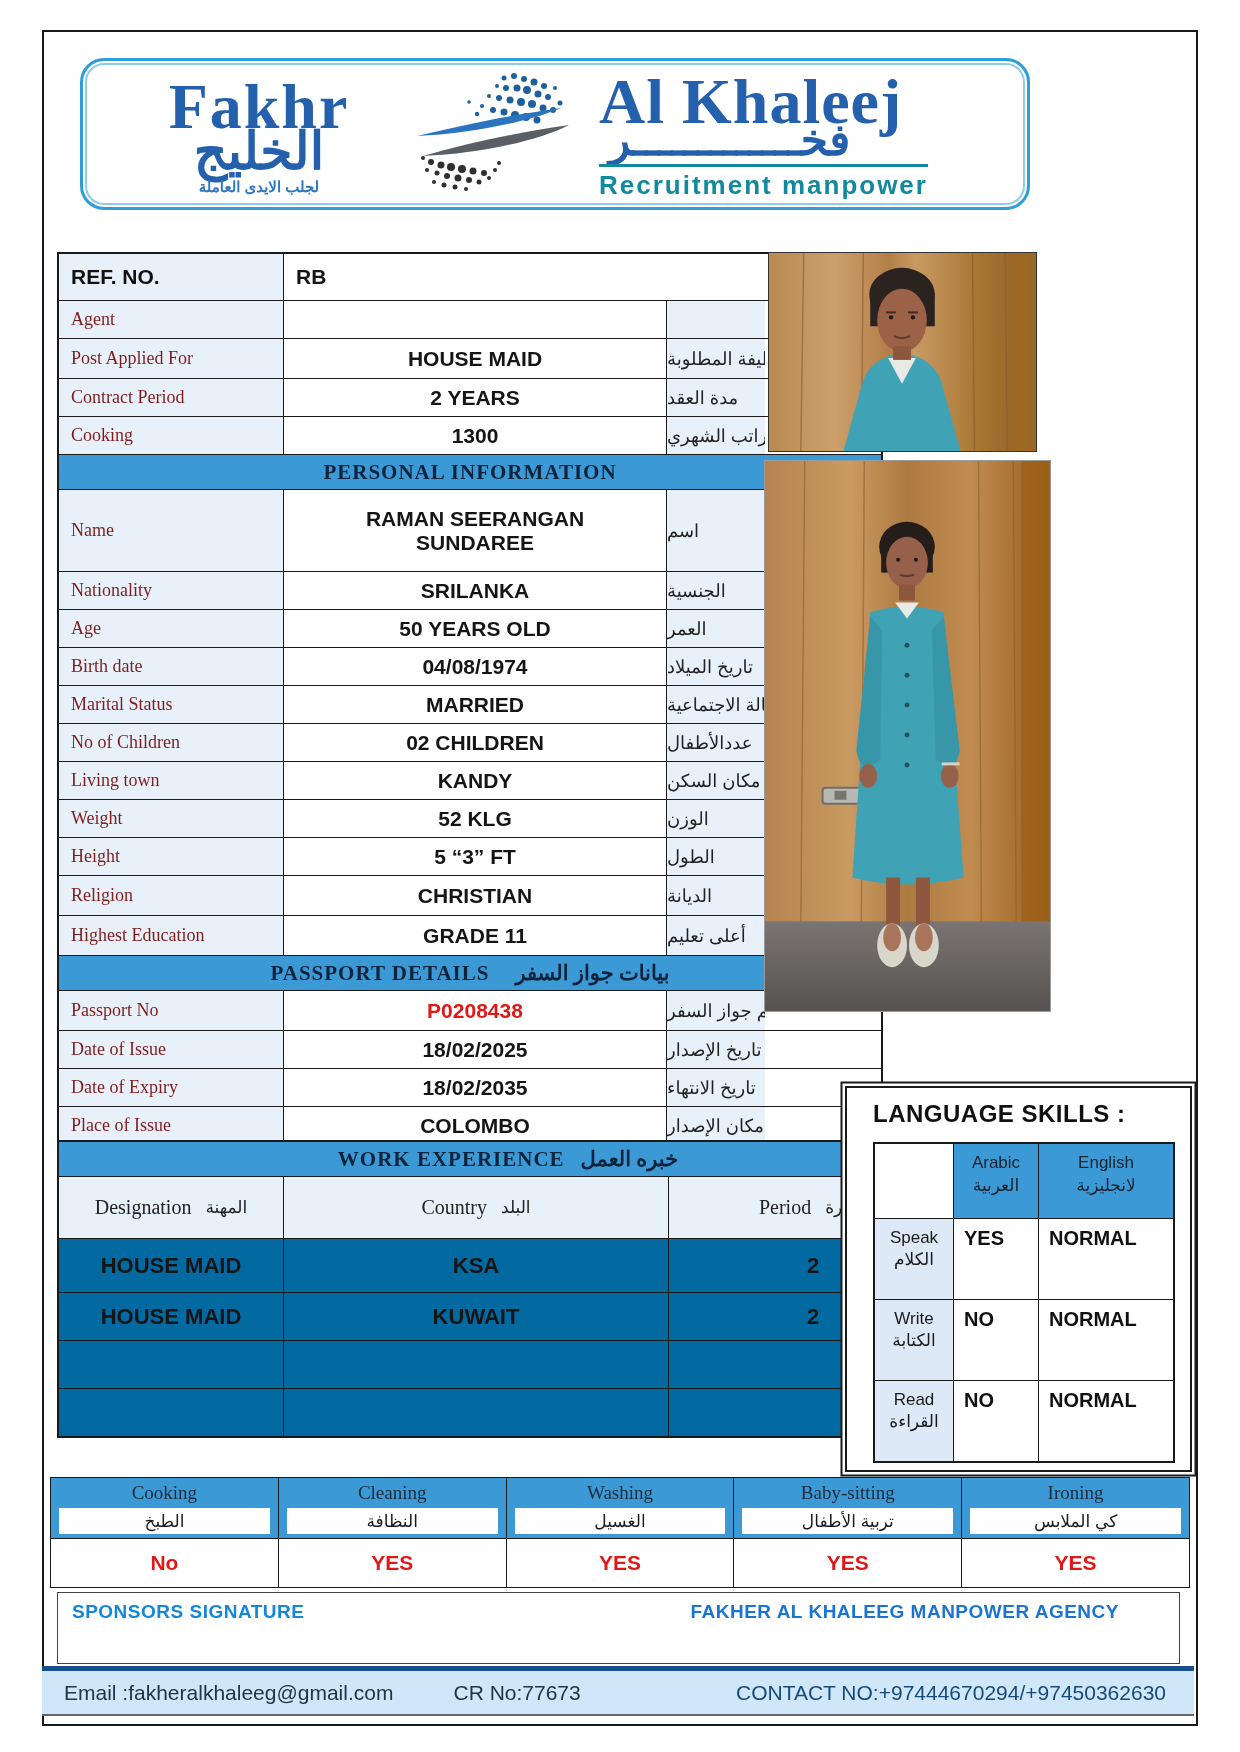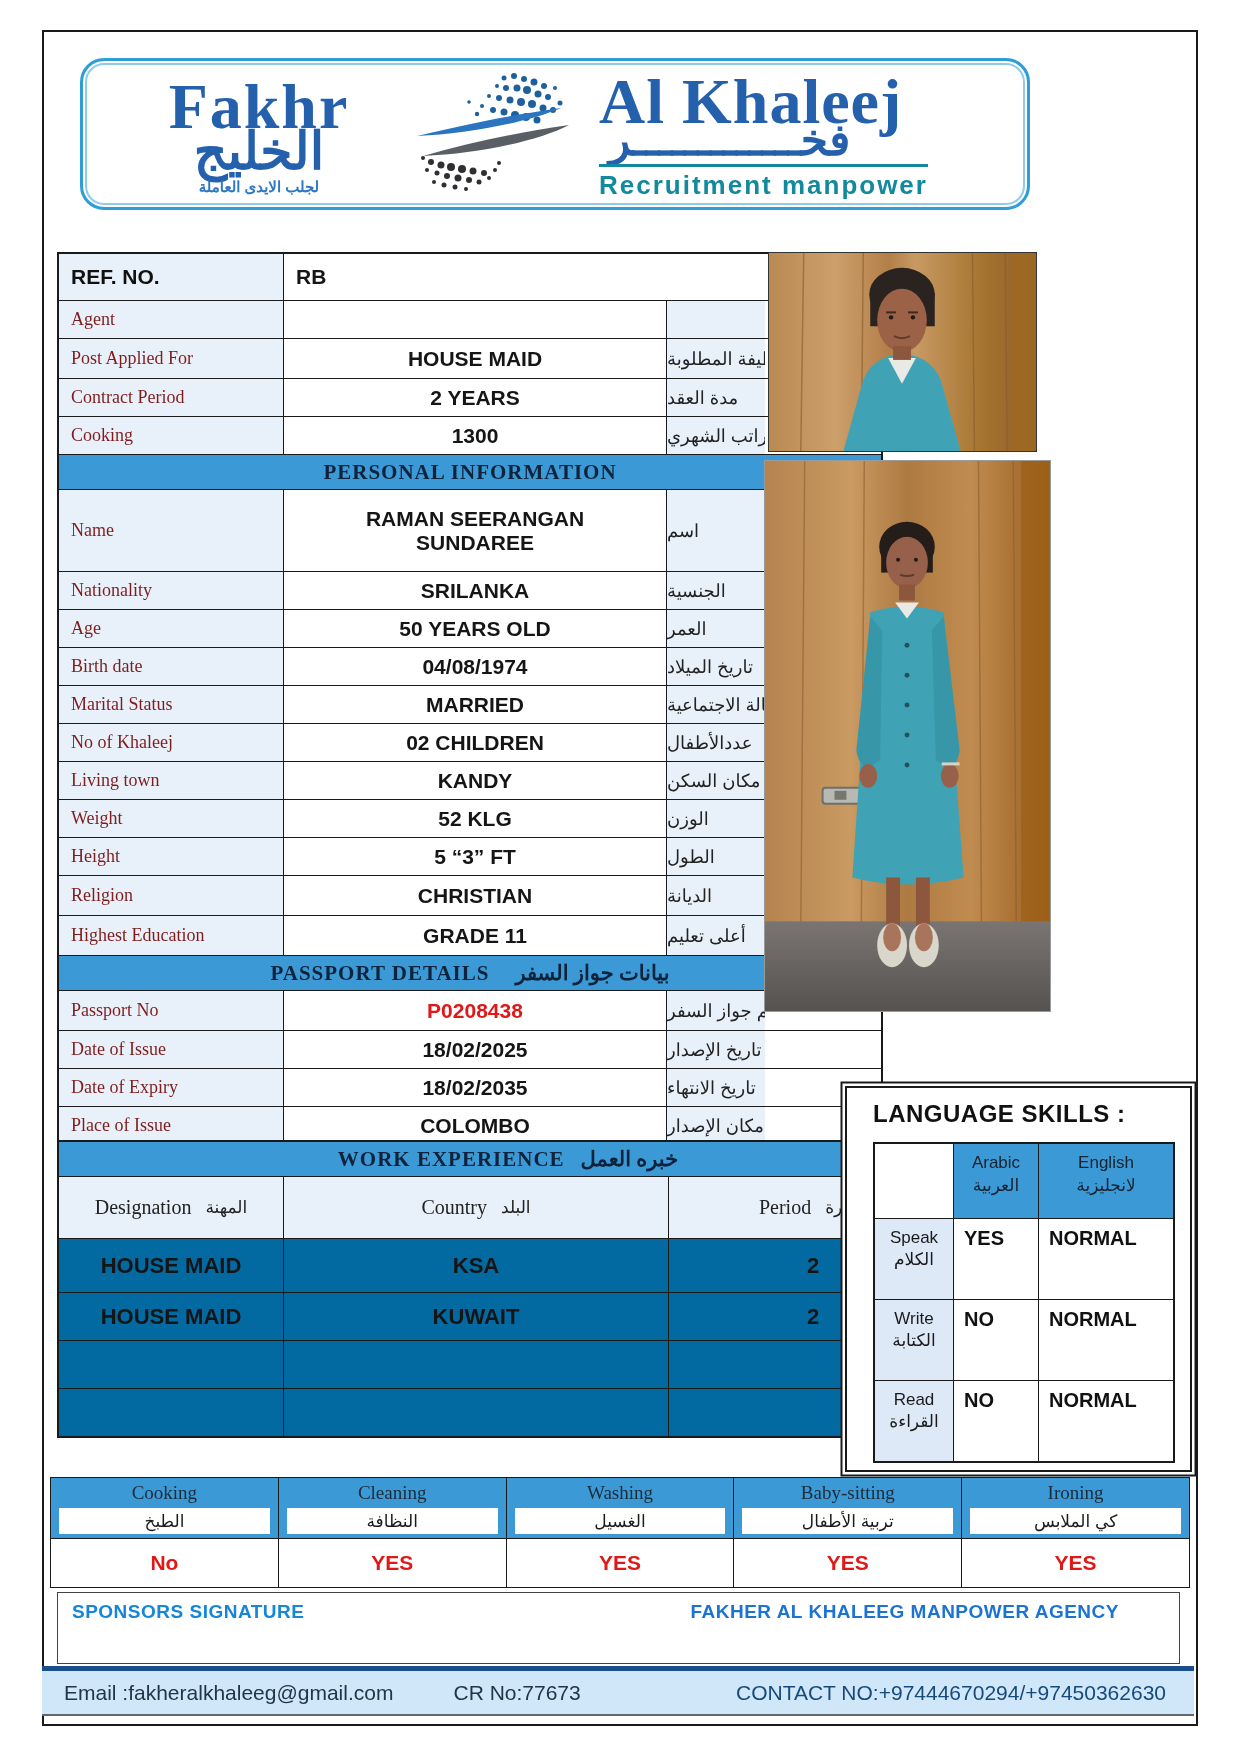--- a/index.html
+++ b/index.html
@@ -232,21 +232,21 @@
       <div class="cl">Birth date</div>
       <div class="cv">04/08/1974</div>
       <div class="ca">تاريخ الميلاد</div>
     </div>
     <div class="irow h38">
       <div class="cl">Marital Status</div>
       <div class="cv">MARRIED</div>
       <div class="ca">الحالة الاجتماعية</div>
     </div>
     <div class="irow h38">
-      <div class="cl">No of Khaleej</div>
+      <div class="cl">No of Children</div>
       <div class="cv">02 CHILDREN</div>
       <div class="ca">عددالأطفال</div>
     </div>
     <div class="irow h38">
       <div class="cl">Living town</div>
       <div class="cv">KANDY</div>
       <div class="ca">مكان السكن</div>
     </div>
     <div class="irow h38">
       <div class="cl">Weight</div>

